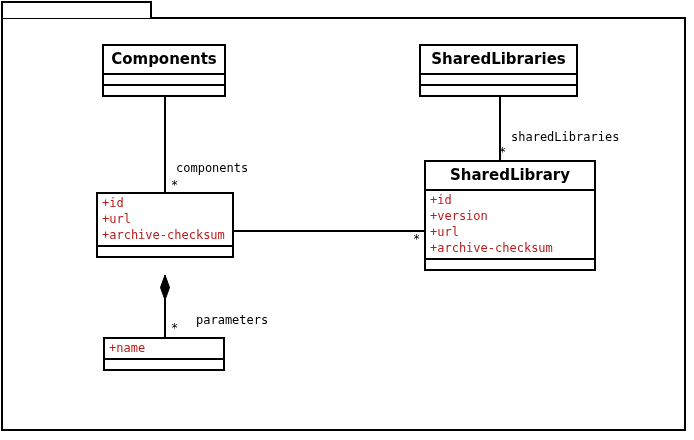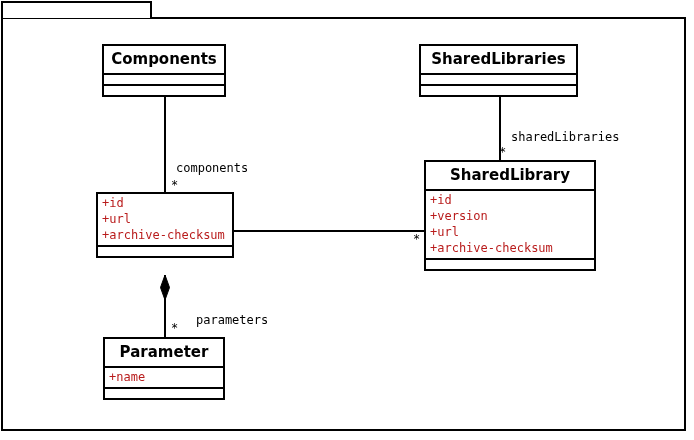--- a/index.html
+++ b/index.html
@@ -174,20 +174,19 @@
     <div class="uml-attrs">
       <div class="uml-attr-line">+id</div>
       <div class="uml-attr-line">+version</div>
       <div class="uml-attr-line">+url</div>
       <div class="uml-attr-line">+archive-checksum</div>
     </div>
     <div class="uml-ops"></div>
   </div>
 
   <div class="uml-class" style="left:103px; top:337px; width:122px;">
-    <div class="uml-name">Parameter</div>
     <div class="uml-attrs">
       <div class="uml-attr-line">+name</div>
     </div>
     <div class="uml-ops"></div>
   </div>
 
 </div>
 
 </body></html>

